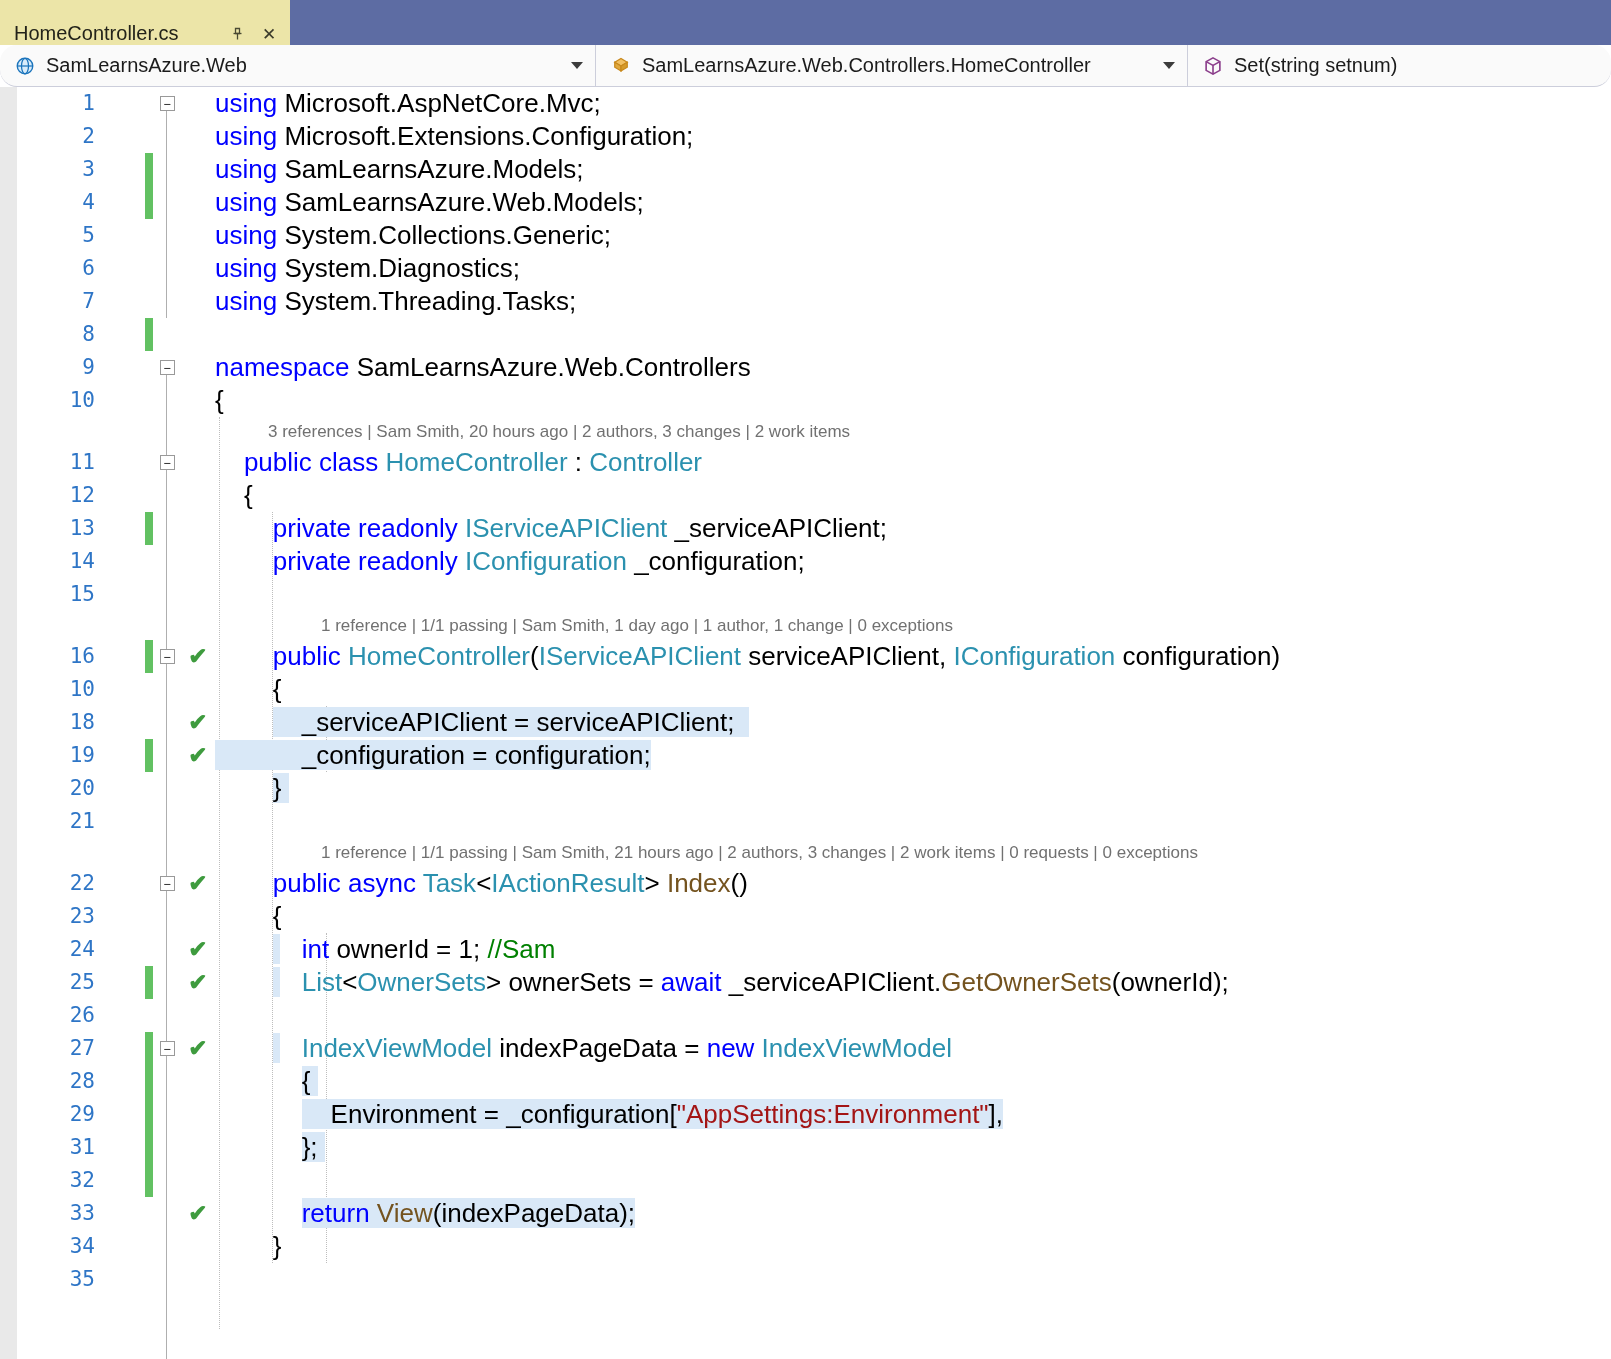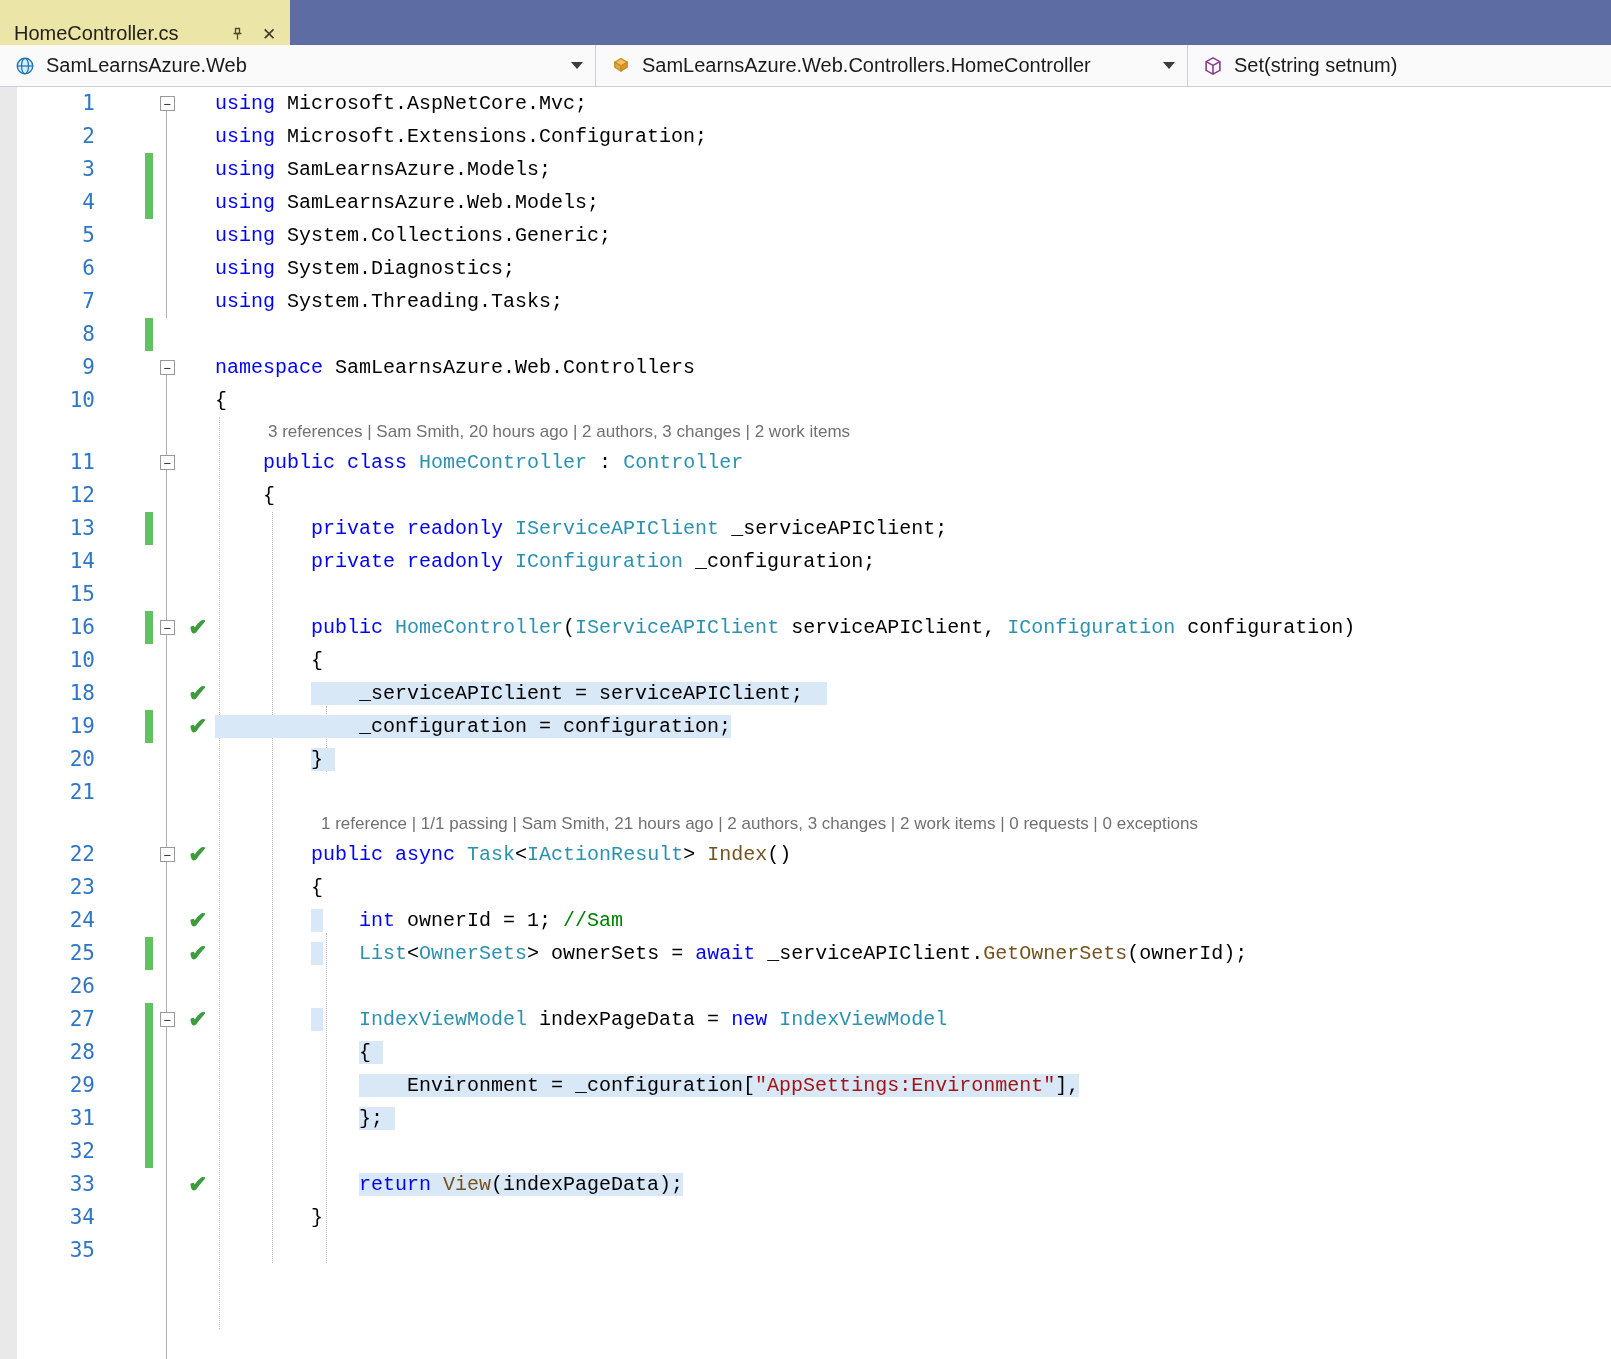--- a/index.html
+++ b/index.html
@@ -9,21 +9,21 @@
   
   .tabstrip { height:45px; background:#5D6CA3; display:flex; align-items:stretch; }
   .tab { width:290px; background:#ECE5A8; display:flex; align-items:flex-end;
          padding:0 10px 0 14px; gap:10px; }
   .tab-title { flex:1; font-size:20px; color:#23231A; white-space:nowrap; }
   .tab-pin, .tab-close { display:flex; align-items:center; justify-content:center;
          width:22px; height:22px; color:#3C3C2C; font-size:17px; cursor:default; }
 
   
   .navbar { height:42px; background:#FAFAFA; border-bottom:1px solid #CCCEDB;
-            display:flex; align-items:stretch; }
+            display:flex; align-items:stretch;border-radius:17px; }
   .nav-section { display:flex; align-items:center; padding:0 12px 0 14px;
                  border-right:1px solid #CCCEDB; }
   .nav-section.s1 { width:596px; }
   .nav-section.s2 { width:592px; }
   .nav-section.s3 { flex:1; border-right:none; }
   .nav-icon { width:22px; height:22px; display:flex; align-items:center; justify-content:center; }
   .nav-label { flex:1; margin-left:10px; font-size:20px; color:#1B1B1B; white-space:nowrap; overflow:hidden; }
   .nav-caret { width:0; height:0; border-left:6px solid transparent; border-right:6px solid transparent;
                border-top:7px solid #3C3C3C; margin-left:8px; }
 
@@ -42,22 +42,22 @@
          font-family:"DejaVu Sans Mono", monospace; font-size:21px; }
   .barcell { width:48px; position:relative; }
   .changebar { position:absolute; left:40px; top:0; width:8px; height:100%; background:#62C162; }
   .foldcell { width:28px; display:flex; align-items:center; justify-content:center; }
   .foldbox { width:15px; height:15px; border:1px solid #999; background:#fff; color:#333;
              font-size:12px; line-height:12px; display:flex; align-items:center; justify-content:center;
              font-family:"DejaVu Sans Mono", monospace; }
   .chkcell { width:34px; display:flex; align-items:center; justify-content:center; }
   .check { color:#3E9B3E; font-size:23px; font-weight:bold; }
 
-  .code { flex:1; white-space:pre; font-family:Liberation Mono, monospace;
-          font-size:20px; color:#000; overflow:hidden; }
+  .code { flex:1; white-space:pre; font-family:Liberation Sans, sans-serif;
+          font-size:26px; color:#000; overflow:hidden; }
   .row.lens .code { font-family:Liberation Sans, sans-serif; font-size:17px; color:#717171; }
 
   .tok-kw { color:#0000FF; }
   .tok-pl { color:#000000; }
   .tok-ty { color:#2B91AF; }
   .tok-cm { color:#008000; }
   .tok-st { color:#A31515; }
   .tok-mt { color:#74531F; }
   .hl { background:#D9E8F7; }
 </style>
@@ -249,79 +249,86 @@
         <div class="chkcell"></div>
         <div class="code"><span class="tok-pl">        </span><span class="tok-kw">private</span><span class="tok-pl"> </span><span class="tok-kw">readonly</span><span class="tok-pl"> </span><span class="tok-ty">IConfiguration</span><span class="tok-pl"> _configuration;</span></div>
       </div>
       <div class="row">
         <div class="num">15</div>
         <div class="barcell"></div>
         <div class="foldcell"></div>
         <div class="chkcell"></div>
         <div class="code"></div>
       </div>
-      <div class="row">
-        <div class="num">16</div>
-        <div class="barcell">
-          <div class="changebar"></div>
-        </div>
-        <div class="foldcell">
-          <div class="foldbox">−</div>
-        </div>
-        <div class="chkcell">
-          <div class="check">✔</div>
-        </div>
-        <div class="code"><span class="tok-pl">        </span><span class="tok-kw">public</span><span class="tok-pl"> </span><span class="tok-ty">HomeController</span><span class="tok-pl">(</span><span class="tok-ty">IServiceAPIClient</span><span class="tok-pl"> serviceAPIClient, </span><span class="tok-ty">IConfiguration</span><span class="tok-pl"> configuration)</span></div>
-      </div>
-      <div class="row">
-        <div class="num">10</div>
-        <div class="barcell"></div>
-        <div class="foldcell"></div>
-        <div class="chkcell"></div>
-        <div class="code"><span class="tok-pl">        {</span></div>
-      </div>
-      <div class="row">
-        <div class="num">18</div>
-        <div class="barcell"></div>
-        <div class="foldcell"></div>
-        <div class="chkcell">
-          <div class="check">✔</div>
-        </div>
-        <div class="code"><span class="tok-pl">        </span><span class="tok-pl hl">    _serviceAPIClient = serviceAPIClient;  </span></div>
-      </div>
-      <div class="row">
-        <div class="num">19</div>
-        <div class="barcell">
-          <div class="changebar"></div>
-        </div>
-        <div class="foldcell"></div>
-        <div class="chkcell">
-          <div class="check">✔</div>
-        </div>
-        <div class="code"><span class="tok-pl hl">            _configuration = configuration;</span></div>
-      </div>
-      <div class="row">
-        <div class="num">20</div>
-        <div class="barcell"></div>
-        <div class="foldcell"></div>
-        <div class="chkcell"></div>
-        <div class="code"><span class="tok-pl">        </span><span class="tok-pl hl">} </span></div>
-      </div>
-      <div class="row">
-        <div class="num">21</div>
-        <div class="barcell"></div>
-        <div class="foldcell"></div>
-        <div class="chkcell"></div>
-        <div class="code"></div>
-      </div>
       <div class="row lens">
         <div class="num"></div>
         <div class="barcell"></div>
         <div class="foldcell"></div>
         <div class="chkcell"></div>
+        <div class="code" style="padding-left: 106px;">1 reference | 1/1 passing | Sam Smith, 1 day ago | 1 author, 1 change | 0 exceptions</div>
+      </div>
+      <div class="row">
+        <div class="num">16</div>
+        <div class="barcell">
+          <div class="changebar"></div>
+        </div>
+        <div class="foldcell">
+          <div class="foldbox">−</div>
+        </div>
+        <div class="chkcell">
+          <div class="check">✔</div>
+        </div>
+        <div class="code"><span class="tok-pl">        </span><span class="tok-kw">public</span><span class="tok-pl"> </span><span class="tok-ty">HomeController</span><span class="tok-pl">(</span><span class="tok-ty">IServiceAPIClient</span><span class="tok-pl"> serviceAPIClient, </span><span class="tok-ty">IConfiguration</span><span class="tok-pl"> configuration)</span></div>
+      </div>
+      <div class="row">
+        <div class="num">10</div>
+        <div class="barcell"></div>
+        <div class="foldcell"></div>
+        <div class="chkcell"></div>
+        <div class="code"><span class="tok-pl">        {</span></div>
+      </div>
+      <div class="row">
+        <div class="num">18</div>
+        <div class="barcell"></div>
+        <div class="foldcell"></div>
+        <div class="chkcell">
+          <div class="check">✔</div>
+        </div>
+        <div class="code"><span class="tok-pl">        </span><span class="tok-pl hl">    _serviceAPIClient = serviceAPIClient;  </span></div>
+      </div>
+      <div class="row">
+        <div class="num">19</div>
+        <div class="barcell">
+          <div class="changebar"></div>
+        </div>
+        <div class="foldcell"></div>
+        <div class="chkcell">
+          <div class="check">✔</div>
+        </div>
+        <div class="code"><span class="tok-pl hl">            _configuration = configuration;</span></div>
+      </div>
+      <div class="row">
+        <div class="num">20</div>
+        <div class="barcell"></div>
+        <div class="foldcell"></div>
+        <div class="chkcell"></div>
+        <div class="code"><span class="tok-pl">        </span><span class="tok-pl hl">} </span></div>
+      </div>
+      <div class="row">
+        <div class="num">21</div>
+        <div class="barcell"></div>
+        <div class="foldcell"></div>
+        <div class="chkcell"></div>
+        <div class="code"></div>
+      </div>
+      <div class="row lens">
+        <div class="num"></div>
+        <div class="barcell"></div>
+        <div class="foldcell"></div>
+        <div class="chkcell"></div>
         <div class="code" style="padding-left: 106px;">1 reference | 1/1 passing | Sam Smith, 21 hours ago | 2 authors, 3 changes | 2 work items | 0 requests | 0 exceptions</div>
       </div>
       <div class="row">
         <div class="num">22</div>
         <div class="barcell"></div>
         <div class="foldcell">
           <div class="foldbox">−</div>
         </div>
         <div class="chkcell">
           <div class="check">✔</div>

